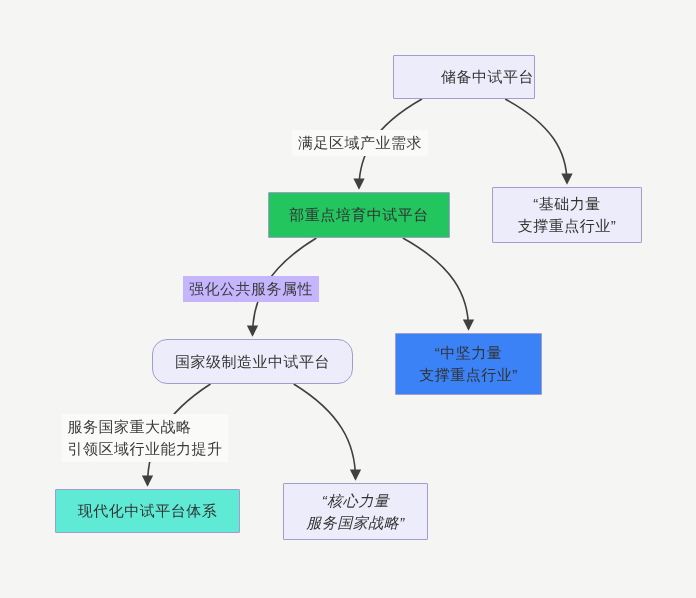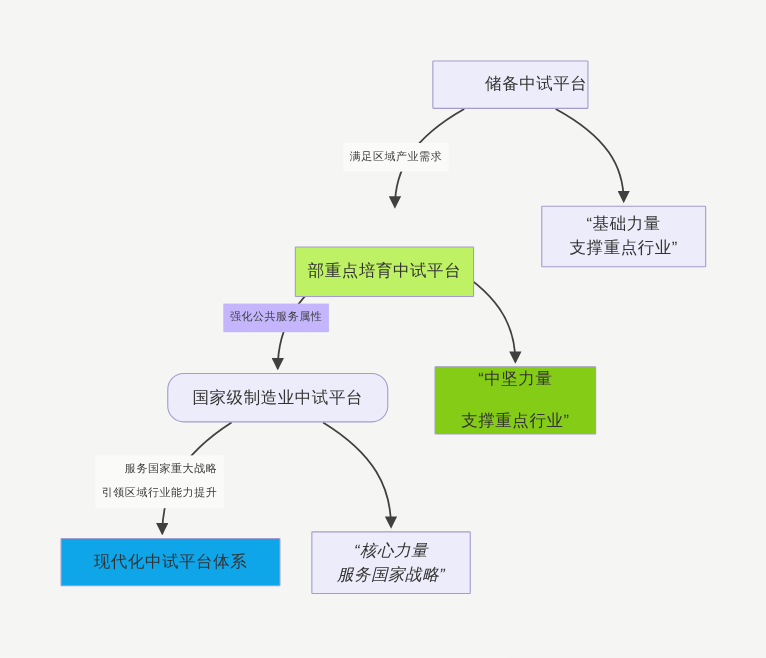--- a/index.html
+++ b/index.html
@@ -36,25 +36,25 @@
     font-size: 15px;
     line-height: 22px;
     color: #333333;
     letter-spacing: 0.5px;
     text-align: center;
   }
   .edge-label {
     position: absolute;
     transform: translate(-50%, -50%);
     padding: 2px 6px;
-    font-size: 10px;
+    font-size: 15px;
     line-height: 22px;
     color: #3c3c3c;
     letter-spacing: 0.5px;
-    text-align: right;
+    text-align: left;
     white-space: nowrap;
   }
 </style>
 </head>
 <body>
 
 <div id="stage" style="background: rgb(245, 245, 243);">
   <svg id="edges" viewBox="0 0 696 598" xmlns="http://www.w3.org/2000/svg">
     <defs>
       <marker id="arrow" viewBox="0 0 10 10" refX="8.5" refY="5" markerWidth="7" markerHeight="7" orient="auto-start-reverse">
@@ -64,35 +64,35 @@
   <path d="M422,99 C374.75,125.7 359,154.18 359,188" class="edge" stroke="#404040" marker-end="url(#arrow)"></path>
       <path d="M505.2,99 C551.55,124.2 567,151.07999999999998 567,183" class="edge" stroke="#404040" marker-end="url(#arrow)"></path>
       <path d="M316.4,238 C268.475,267.1 252.5,298.14 252.5,335" class="edge" stroke="#404040" marker-end="url(#arrow)"></path>
       <path d="M402.8,238 C452.075,265.3 468.5,294.42 468.5,329" class="edge" stroke="#404040" marker-end="url(#arrow)"></path>
       <path d="M210.5,384 C163.25,414.3 147.5,446.62 147.5,485" class="edge" stroke="#404040" marker-end="url(#arrow)"></path>
       <path d="M293.7,384 C340.05,412.5 355.5,442.9 355.5,479" class="edge" stroke="#404040" marker-end="url(#arrow)"></path>
     </svg>
 <div class="node" style="left: 393px; top: 55px; width: 142px; height: 44px; background: rgb(236, 236, 250); border-color: rgb(164, 156, 206); align-items: flex-end;">
       <div>储备中试平台</div>
     </div>
-    <div class="node" style="left: 268px; top: 192px; width: 163px; height: 46px; background: #bef264; border-color: rgb(164, 156, 206); margin-top: 32px;">
+    <div class="node" style="left: 268px; top: 192px; width: 182px; height: 46px; background: #22c55e; border-color: rgb(164, 156, 206);">
       <div>部重点培育中试平台</div>
     </div>
     <div class="node" style="left: 492px; top: 187px; width: 150px; height: 56px; background: rgb(236, 236, 250); border-color: rgb(164, 156, 206);">
       <div>“基础力量</div>
       <div>支撑重点行业”</div>
     </div>
     <div class="node" style="left: 152px; top: 339px; width: 201px; height: 45px; background: rgb(236, 236, 250); border-color: rgb(164, 156, 206); border-radius: 15px;">
       <div>国家级制造业中试平台</div>
     </div>
-    <div class="node" style="left: 395px; top: 333px; width: 147px; height: 62px; background: #84cc16; border-color: rgb(164, 156, 206); justify-content: space-between;">
+    <div class="node" style="left: 395px; top: 333px; width: 147px; height: 62px; background: #3b82f6; border-color: rgb(164, 156, 206);">
       <div>“中坚力量</div>
       <div>支撑重点行业”</div>
     </div>
-    <div class="node" style="left: 55px; top: 489px; width: 200px; height: 44px; background: #0ea5e9; border-color: rgb(164, 156, 206);">
+    <div class="node" style="left: 55px; top: 489px; width: 185px; height: 44px; background: #5eead4; border-color: rgb(164, 156, 206);">
       <div>现代化中试平台体系</div>
     </div>
     <div class="node" style="left: 283px; top: 483px; width: 145px; height: 57px; background: rgb(236, 236, 250); border-color: rgb(164, 156, 206); font-style: italic;">
       <div>“核心力量</div>
       <div>服务国家战略”</div>
     </div>
     <div class="edge-label" style="left: 360px; top: 143px; background: rgb(250, 250, 248);">
       <div>满足区域产业需求</div>
     </div>
     <div class="edge-label" style="left: 251px; top: 289px; background: #c4b5fd;">

